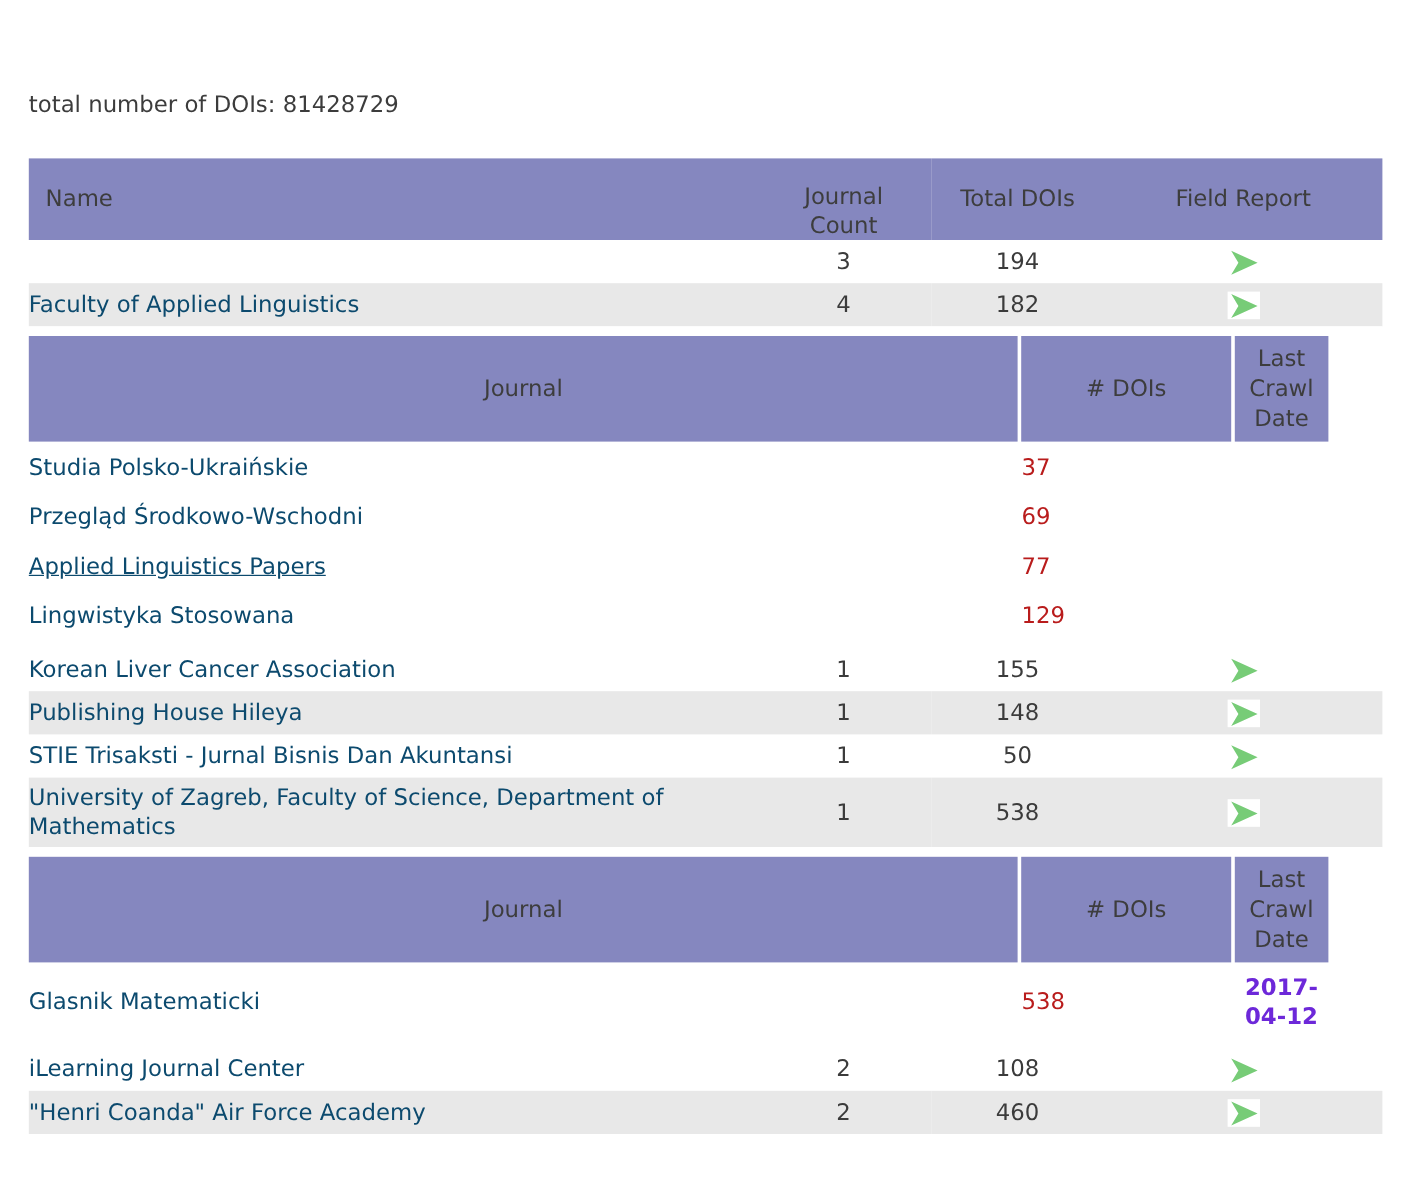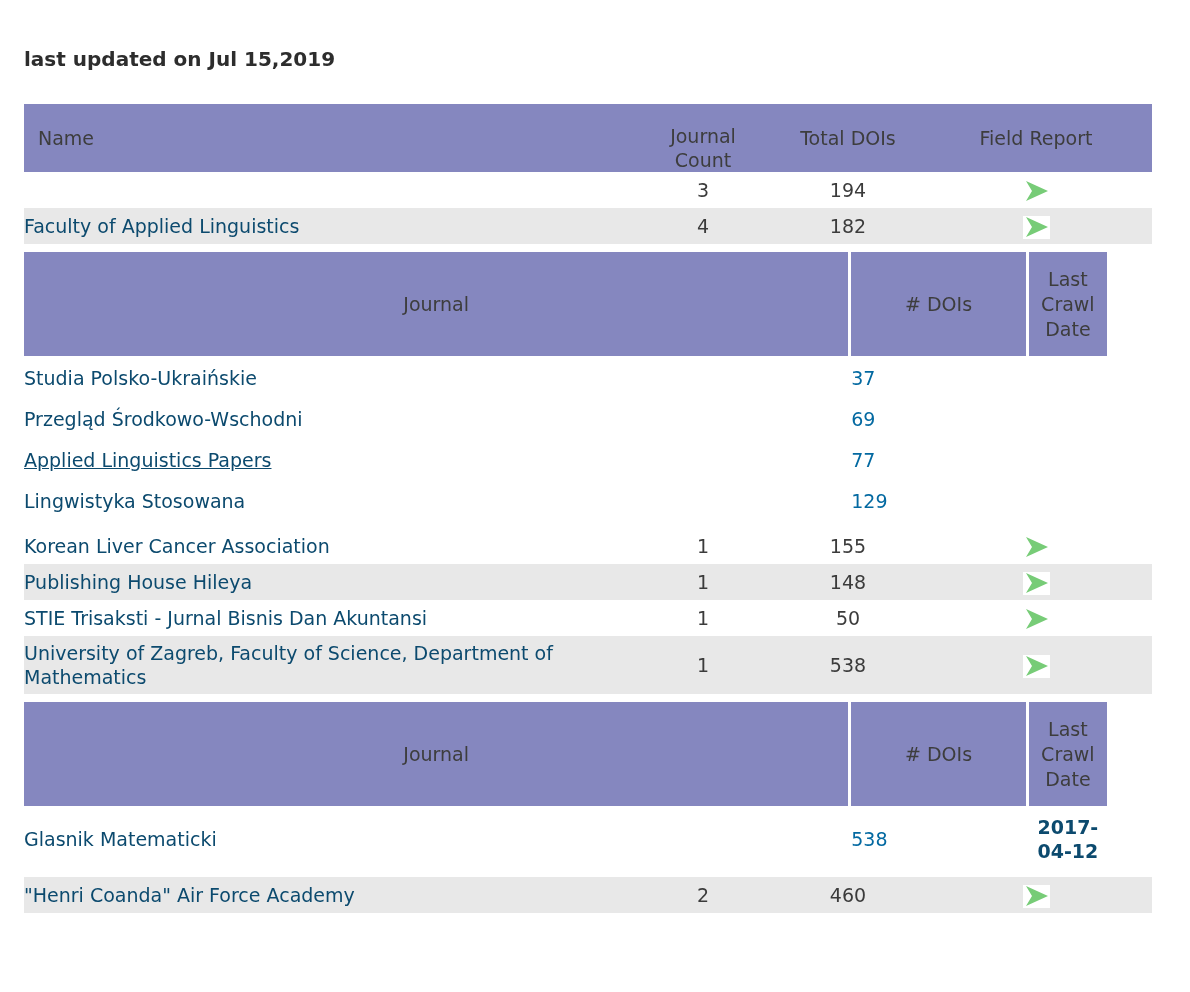--- a/index.html
+++ b/index.html
@@ -88,58 +88,58 @@
     table-layout: fixed;
   }
   table.nested col.n-journal { width: 822px; }
   table.nested col.n-dois    { width: 174px; }
   table.nested col.n-crawl   { width: 78px; }
   table.nested th {
     background: #8587bf;
     color: #3d3d3d;
     font-weight: normal;
     font-size: 19px;
-    height: 104px;
+    height: 88px;
     vertical-align: middle;
     text-align: center;
     line-height: 25px;
     padding: 0 2px;
   }
   table.nested td {
     font-size: 19px;
     vertical-align: middle;
     line-height: 24px;
     padding: 6px 0;
   }
   tr.journal-row { height: 38px; }
   td.journal-name-cell { padding-left: 2px; }
-  td.journal-dois-cell { text-align: left; padding-left: 7px; color: #0369a1; }
+  td.journal-dois-cell { text-align: left; padding-left: 7px; color: #b91c1c; }
   td.crawl-cell {
     text-align: center;
-    color: #0c4a6e;
+    color: #6d28d9;
     font-weight: bold;
     line-height: 28px;
   }
 
   .arrow-box {
     display: inline-flex;
     align-items: center;
     justify-content: center;
     width: 27px;
     height: 23px;
     background: #ffffff;
     cursor: pointer;
     vertical-align: middle;
   }
 </style>
 </head>
 <body>
 
 <div class="page">
-  <h1 class="title">last updated on Jul 15,2019</h1>
+  <p class="total-dois">total number of DOIs: 81428729</p>
 
   <table class="main">
     <colgroup>
       <col class="c-name">
         <col class="c-count">
         <col class="c-dois">
         <col class="c-report">
     </colgroup>
     <thead>
       <tr>
@@ -268,20 +268,30 @@
               <tbody>
                 <tr class="journal-row">
                   <td class="journal-name-cell"><a class="red-link">Glasnik Matematicki</a></td>
                   <td class="journal-dois-cell">538</td>
                   <td class="crawl-cell">2017-04-12</td>
                 </tr>
               </tbody>
             </table>
           </td>
         </tr>
+        <tr class="pub-row">
+          <td class="name-cell"><a class="red-link">iLearning Journal Center</a></td>
+          <td class="num-cell">2</td>
+          <td class="num-cell">108</td>
+          <td class="report-cell"><span class="arrow-box">
+              <svg width="25" height="22" viewBox="0 0 25 22">
+                <path d="M2 1 L24 11 L2 21 L8 11 Z" fill="#77cc77"></path>
+              </svg>
+            </span></td>
+        </tr>
         <tr class="pub-row shaded">
           <td class="name-cell"><a class="red-link">"Henri Coanda" Air Force Academy</a></td>
           <td class="num-cell">2</td>
           <td class="num-cell">460</td>
           <td class="report-cell"><span class="arrow-box">
               <svg width="25" height="22" viewBox="0 0 25 22">
                 <path d="M2 1 L24 11 L2 21 L8 11 Z" fill="#77cc77"></path>
               </svg>
             </span></td>
         </tr>

